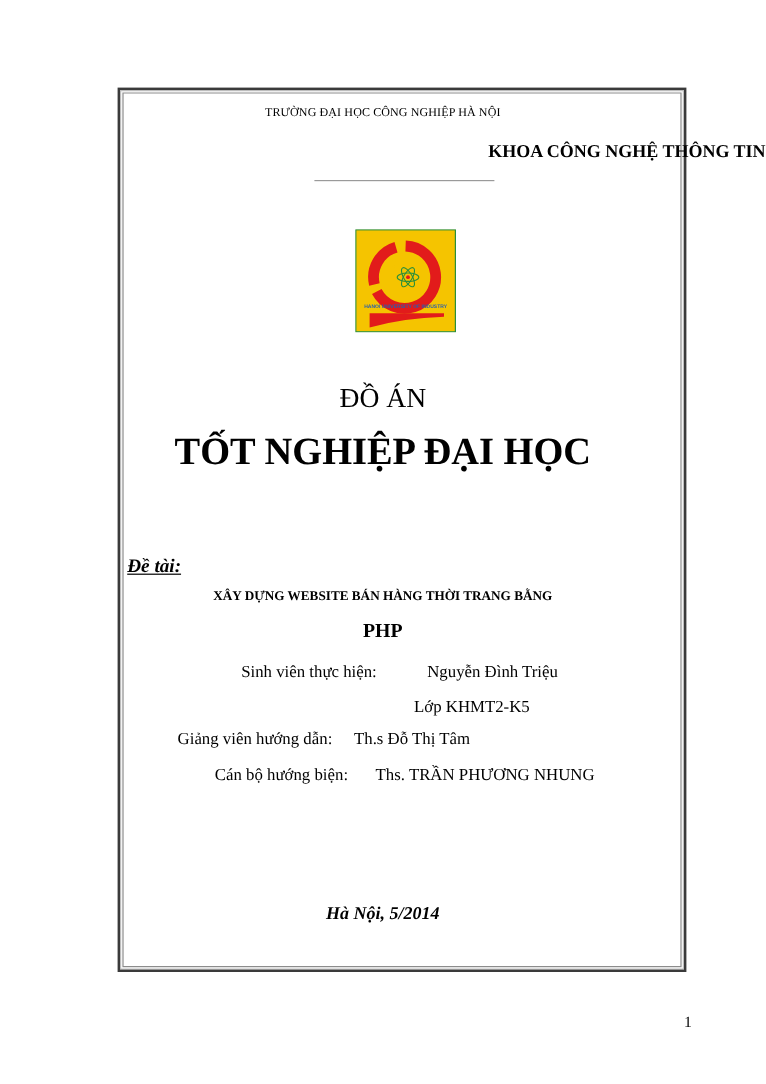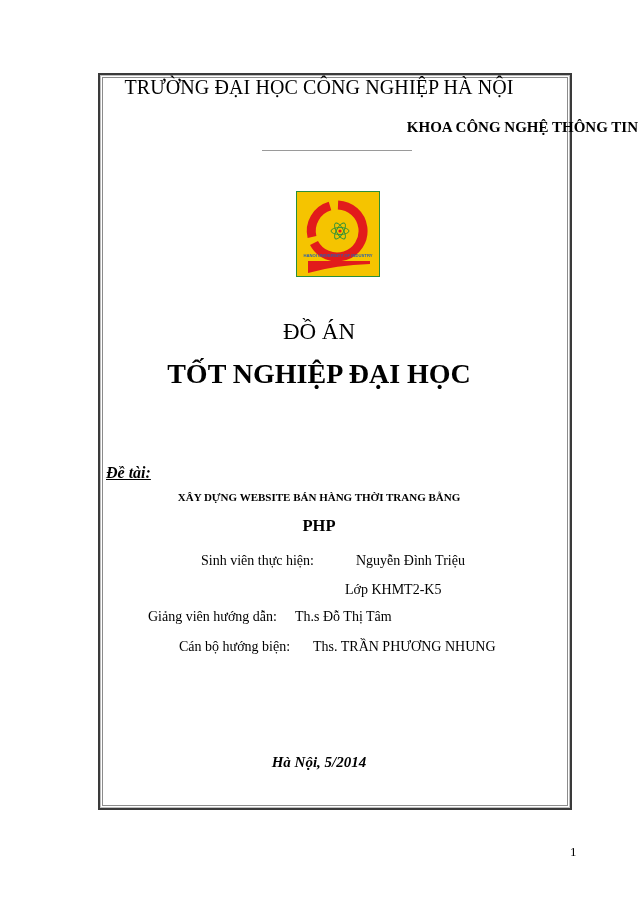--- a/index.html
+++ b/index.html
@@ -1,24 +1,24 @@
 <!DOCTYPE html>
 <html><head>
 <meta charset="utf-8">
 <style>
   html,body{margin:0;padding:0;background:#fff;}
   body{width:638px;height:903px;position:relative;overflow:hidden;font-family:"Liberation Serif","DejaVu Serif",serif;color:#000;}
   .frame{position:absolute;left:98px;top:73px;width:474px;height:737px;border:2px solid #3a3a3a;box-shadow:inset 0 0 0 1px #bdbdbd, inset 0 0 0 2px #fff, inset 0 0 0 3px #8c8c8c;box-sizing:border-box;}
   .line{position:absolute;left:0;width:638px;text-align:center;white-space:nowrap;}
-  .school{top:76px;font-size:20px;letter-spacing:0.1px;}
+  .school{top:89px;font-size:10px;letter-spacing:0.1px;}
   .faculty{top:119px;font-size:15px;font-weight:bold;text-align:right;}
   .rule{position:absolute;left:262px;top:150px;width:150px;height:1px;background:#9a9a9a;}
   .logo{position:absolute;left:296px;top:191px;width:84px;height:86px;}
   .doan{top:319px;font-size:23px;}
-  .title{top:358px;font-size:28px;font-weight:bold;font-family:Liberation Serif, serif;}
+  .title{top:358px;font-size:32px;font-weight:bold;font-family:Liberation Serif, serif;}
   .topic-label{position:absolute;left:106px;top:464px;font-size:16px;font-weight:bold;font-style:italic;text-decoration:underline;}
   .topic1{top:491px;font-size:11px;font-weight:bold;}
   .topic2{top:516px;font-size:16.5px;font-weight:bold;}
   .t{position:absolute;font-size:14px;white-space:nowrap;}
   .date{top:754px;font-size:15px;font-weight:bold;font-style:italic;}
   .pagenum{position:absolute;left:570px;top:844px;font-size:13px;}
 </style>
 </head>
 <body>
 

